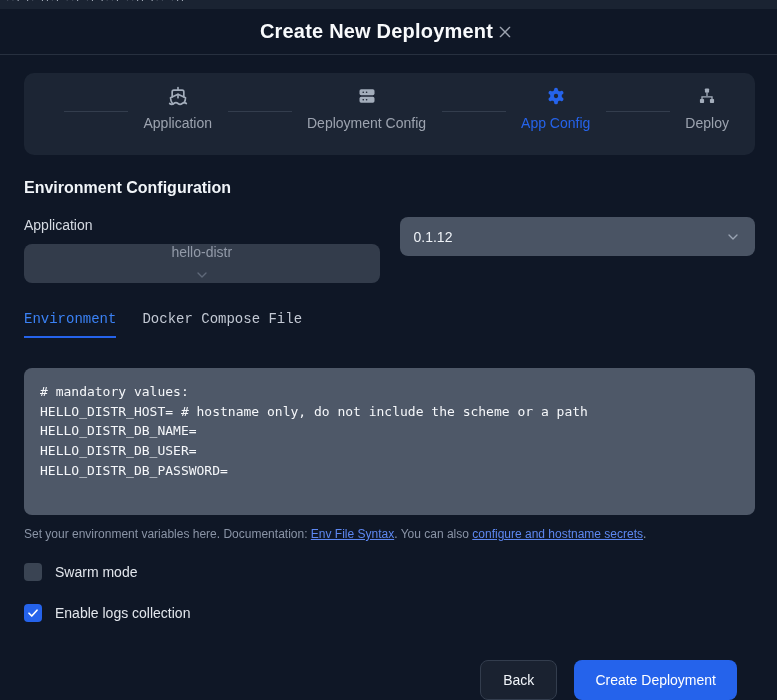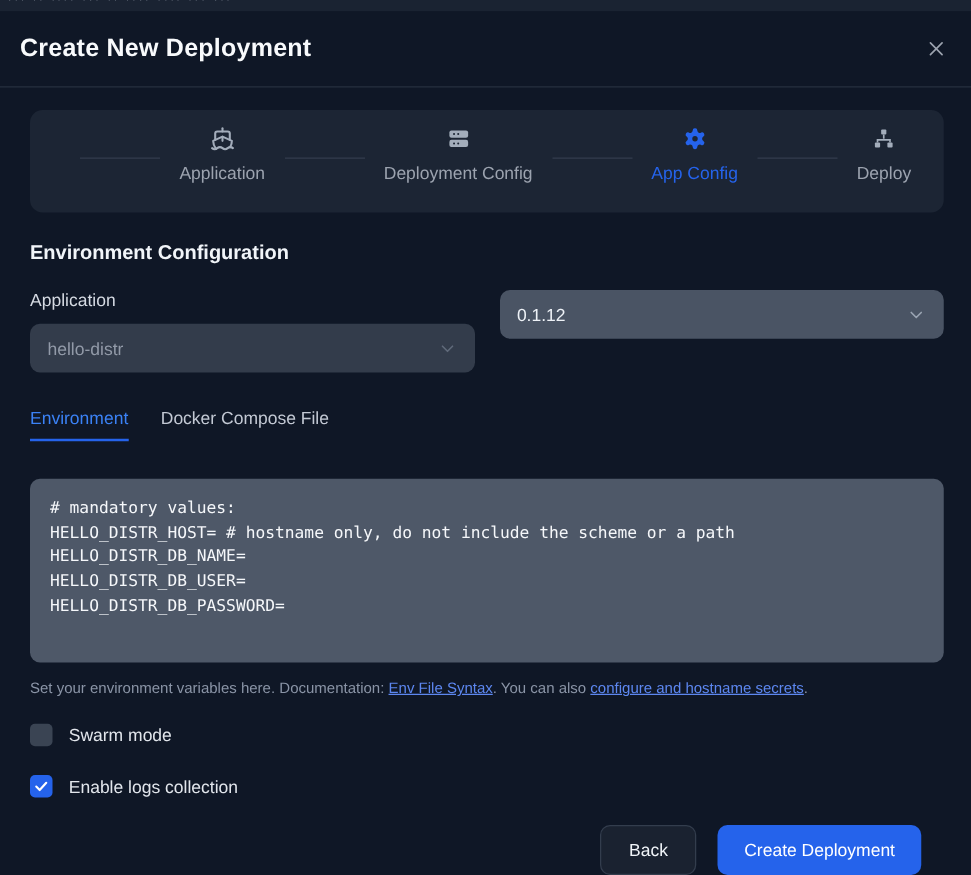--- a/index.html
+++ b/index.html
@@ -21,21 +21,21 @@
     top: -6px;
     left: 6px;
     font-size: 10px;
     letter-spacing: 2px;
     color: #aeb6c4;
     white-space: nowrap;
   }
   .modal { background: #0f1726; height: 691px; display: flex; flex-direction: column; }
   .modal-header {
     height: 76px;
-    display: flex; align-items: center; justify-content: space-between;
+    display: flex; align-items: center; justify-content: center;
     padding: 0 16px;
     border-bottom: 1px solid #27303f;
   }
   .modal-title { font-size: 20px; font-weight: 700; color: #f8fafc; letter-spacing: .2px; }
   .close-btn {
     background: none; border: none; color: #9ca3af; cursor: pointer;
     width: 24px; height: 24px; display: flex; align-items: center; justify-content: center;
   }
   .content { padding: 18px 22px 0 24px; flex: 1; }
 
@@ -58,29 +58,29 @@
   .section-heading { margin-top: 24px; font-size: 16px; font-weight: 600; color: #f1f5f9; }
 
   .form-row { display: flex; gap: 20px; margin-top: 20px; }
   .form-col { flex: 1; }
   .field-label { font-size: 14px; color: #d5dae2; margin-bottom: 11px; }
   .select {
     height: 39px; border-radius: 8px;
     display: flex; align-items: center; justify-content: space-between;
     padding: 0 14px; font-size: 14px; cursor: pointer;
   }
-  .select.disabled { background: #333c4b; color: #929aa8; cursor: default; }
+  .select.disabled { background: #333c4b; color: #929aa8; cursor: default; flex-direction: column; }
   .select.disabled .chev { color: #5f6979; }
   .select.enabled { background: #4a5464; color: #eef2f7; }
   .select.enabled .chev { color: #9aa4b2; }
   .chev { display: flex; }
 
   
   .tabs { margin-top: 28px; display: flex; gap: 26px; }
-  .tab { font-size: 14px; padding-bottom: 9px; cursor: pointer; border-bottom: 2px solid transparent; }
+  .tab { font-size: 14px; padding-bottom: 9px; cursor: pointer; border-bottom: 2px solid transparent; font-family: Liberation Mono, monospace; }
   .tab.active { color: #3b82f6; border-bottom-color: #2563eb; }
   .tab.inactive { color: #c3c9d4; }
 
   textarea.env-editor {
     margin-top: 30px;
     width: 100%;
     height: 147px;
     background: #4e5868;
     border: none;
     border-radius: 8px;
@@ -100,21 +100,21 @@
   .checkbox-row.first { margin-top: 22px; }
   .checkbox {
     width: 18px; height: 18px; border-radius: 4px; cursor: pointer;
     display: flex; align-items: center; justify-content: center; flex: none;
   }
   .checkbox.unchecked { background: #3a4453; }
   .checkbox.checked { background: #2563eb; }
   .checkbox-label { font-size: 14px; color: #e2e6ec; }
 
   .footer { display: flex; justify-content: flex-end; gap: 17px; padding: 22px 18px 0 0; }
-  .btn { font-family: "Liberation Sans", sans-serif; font-size: 14px; border-radius: 8px; height: 40px; cursor: pointer; }
+  .btn { font-family: "Liberation Sans", sans-serif; font-size: 14px; border-radius: 8px; height: 40px; cursor: pointer; margin-top: 16px; }
   .btn-back { background: #1a2230; border: 1px solid #333d4d; color: #f1f5f9; padding: 0 22px; }
   .btn-primary { background: #2563eb; border: none; color: #ffffff; padding: 0 21px; font-weight: 500; }
 
   svg { display: block; }
 </style>
 </head>
 <body>
 
 <div class="page-strip">
   <span class="frag">··∙ ∙· ∙∙·∙ ··∙ ·∙ ∙··∙ ··∙∙ ∙·· ·∙∙</span>

